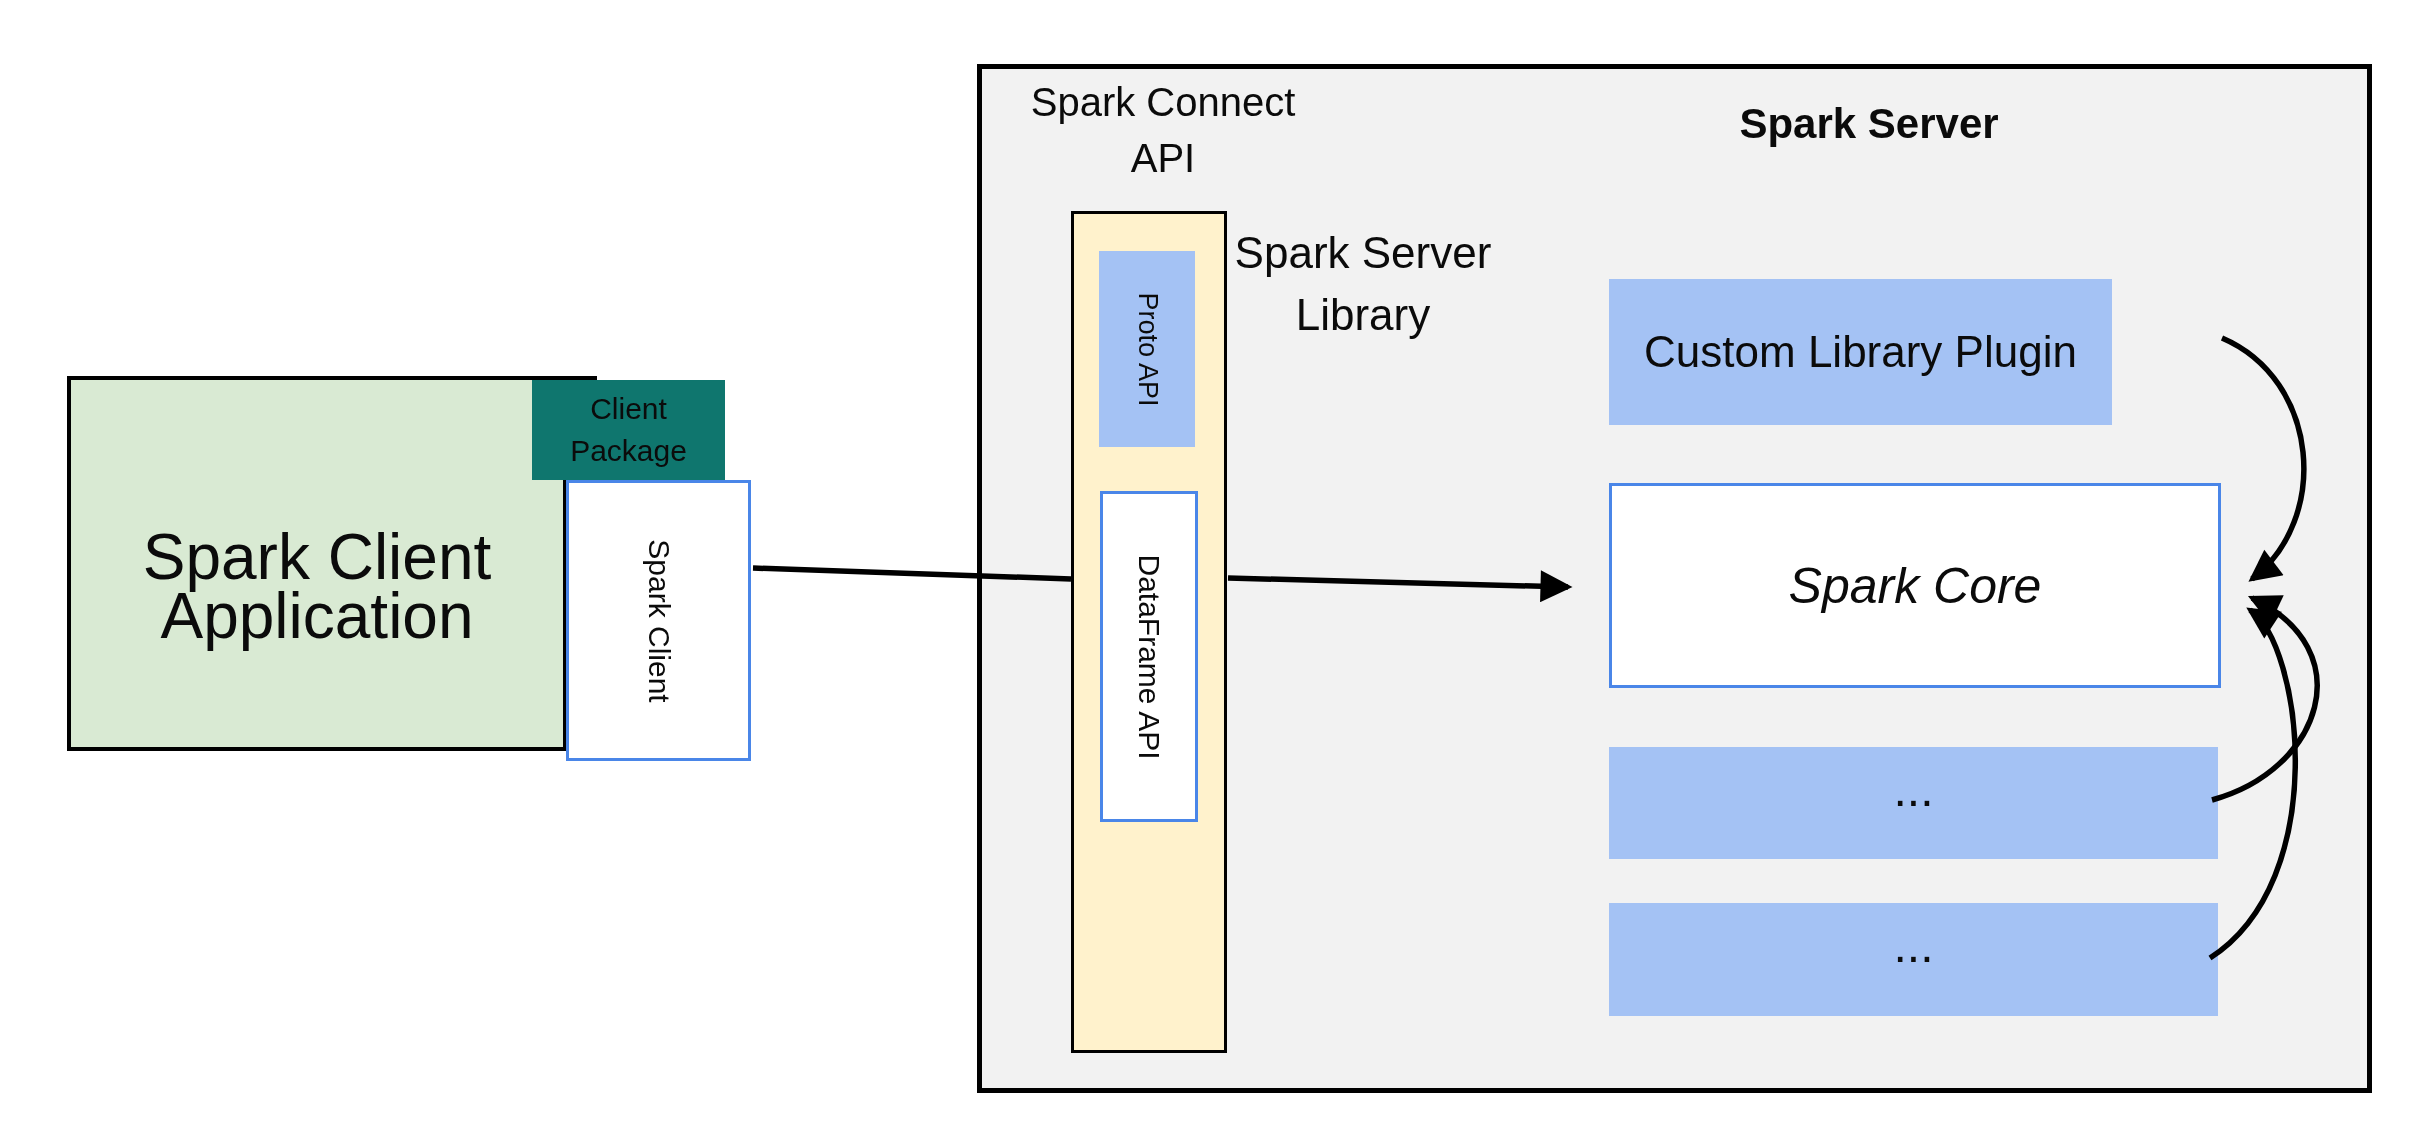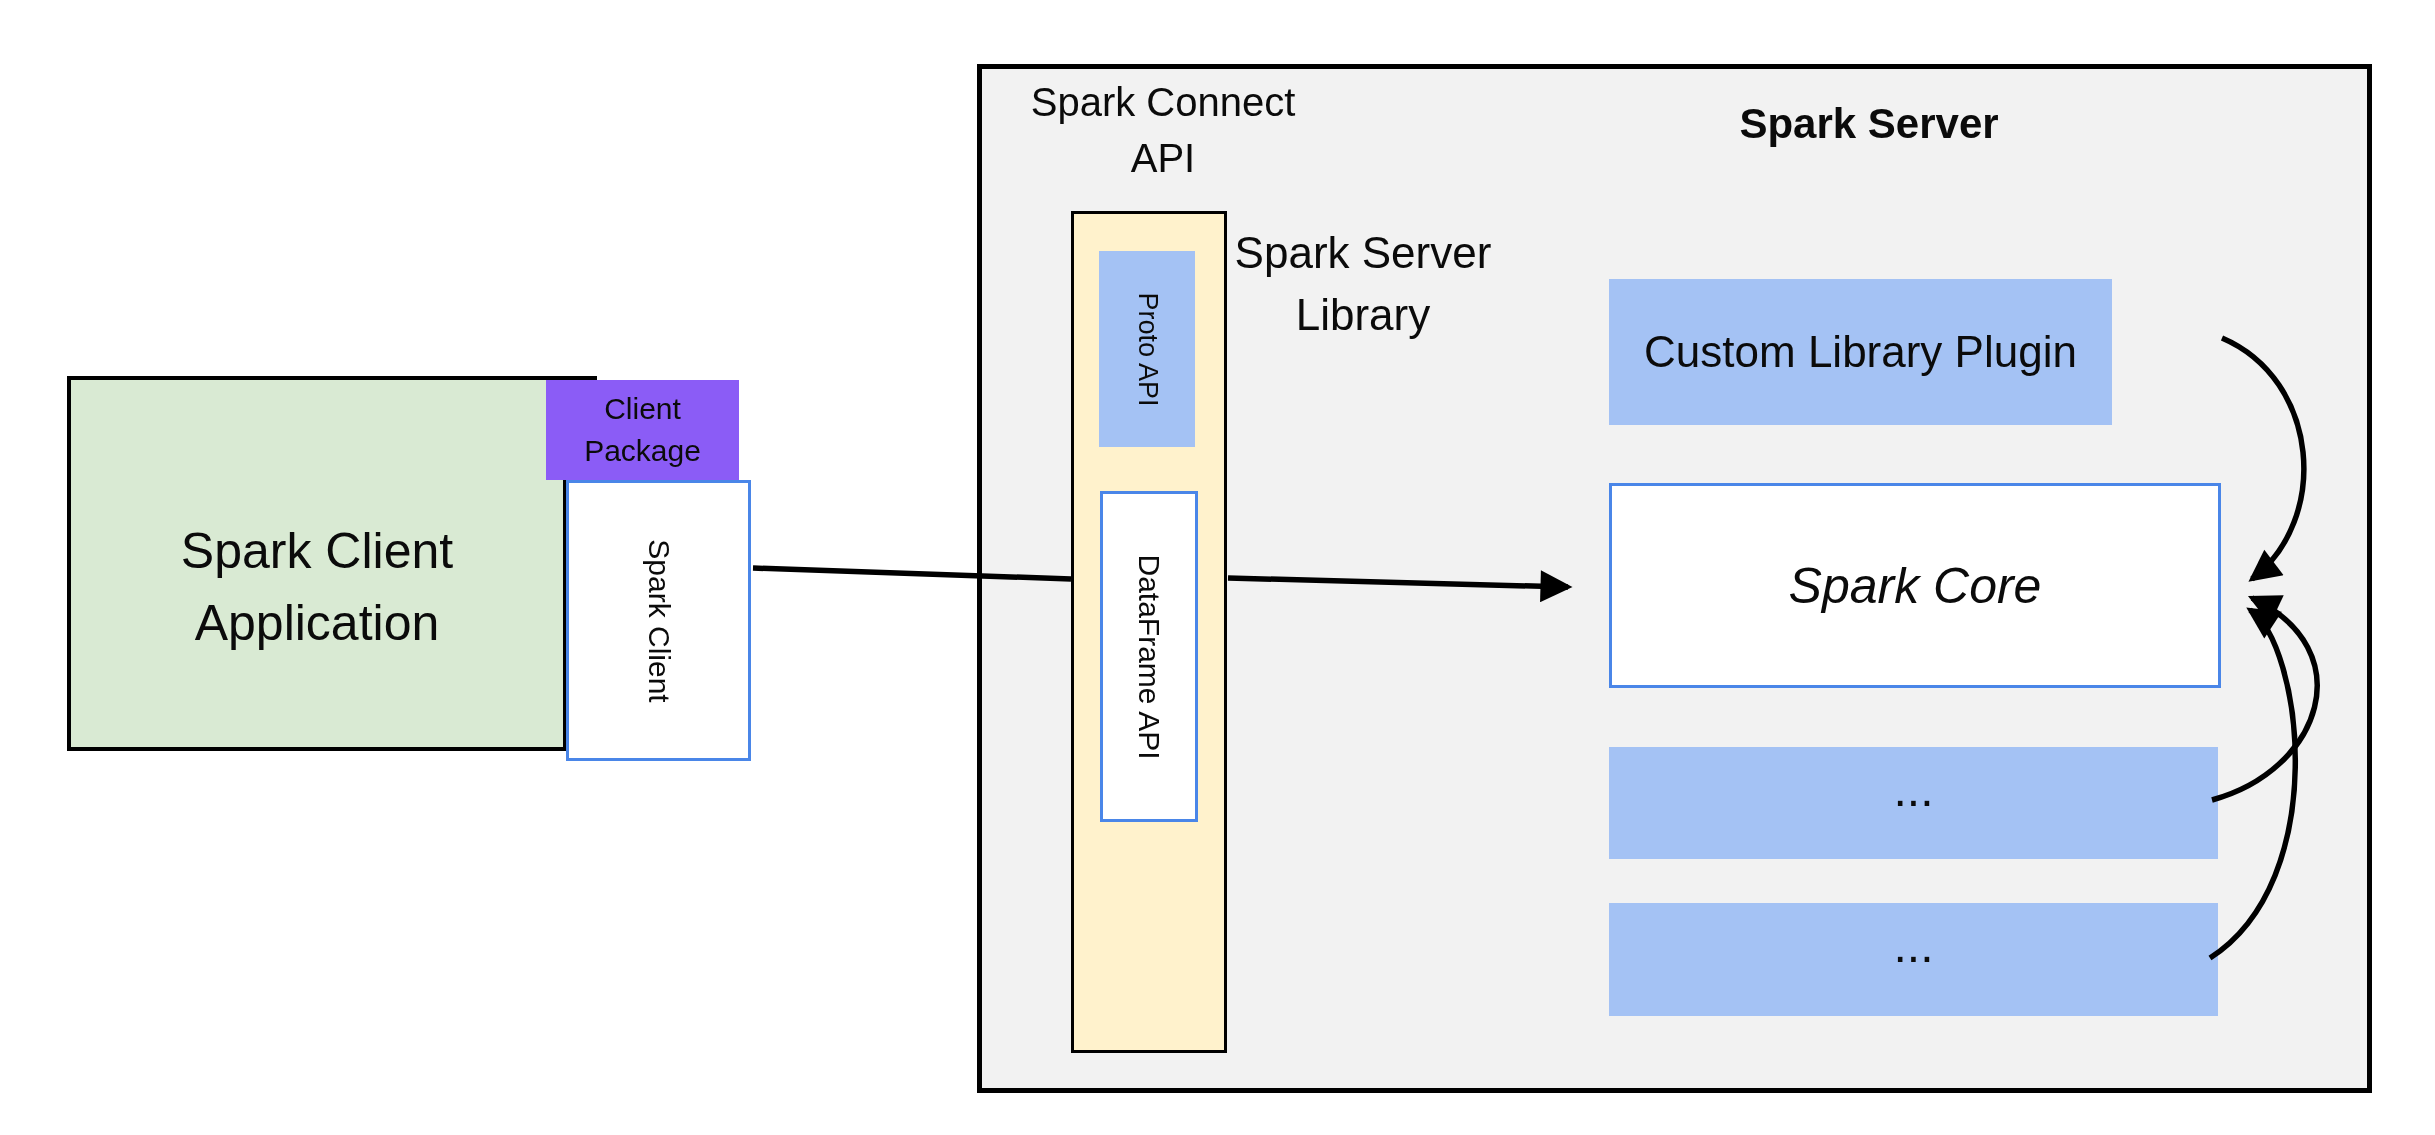--- a/index.html
+++ b/index.html
@@ -4,23 +4,23 @@
 <style>
   html,body{margin:0;padding:0;background:#ffffff;}
   body{width:2435px;height:1135px;position:relative;overflow:hidden;
        font-family:"Liberation Sans","DejaVu Sans",sans-serif;color:#0b0b0b;}
   .abs{position:absolute;box-sizing:border-box;}
   .center{display:flex;align-items:center;justify-content:center;text-align:center;}
 
   
   .green-box{left:67px;top:376px;width:500px;height:375px;background:#d9ead3;
              border:4px solid #000;z-index:1;}
-  .green-box .lbl{font-size:50px;line-height:72px;margin-top:47px;}
+  .green-box .lbl{font-size:64px;line-height:59px;margin-top:47px;}
   .border-notch{left:563px;top:376px;width:34px;height:4px;background:#000;z-index:4;}
-  .client-pkg{left:546px;top:380px;width:193px;height:100px;background:#8b5cf6;z-index:2;}
+  .client-pkg{left:532px;top:380px;width:193px;height:100px;background:#0f766e;z-index:2;}
   .client-pkg .lbl{font-size:30px;line-height:42px;}
   .spark-client{left:566px;top:480px;width:185px;height:281px;background:#fff;
                 border:3px solid #4a86e8;z-index:3;}
 
   
   .gray-box{left:977px;top:64px;width:1395px;height:1029px;background:#f2f2f2;
             border:5px solid #000;z-index:0;}
   .connect-api-lbl{left:1028px;top:74px;width:270px;font-size:40px;line-height:56px;
                    text-align:center;z-index:2;}
   .server-lib-lbl{left:1213px;top:222px;width:300px;font-size:44px;line-height:62px;

